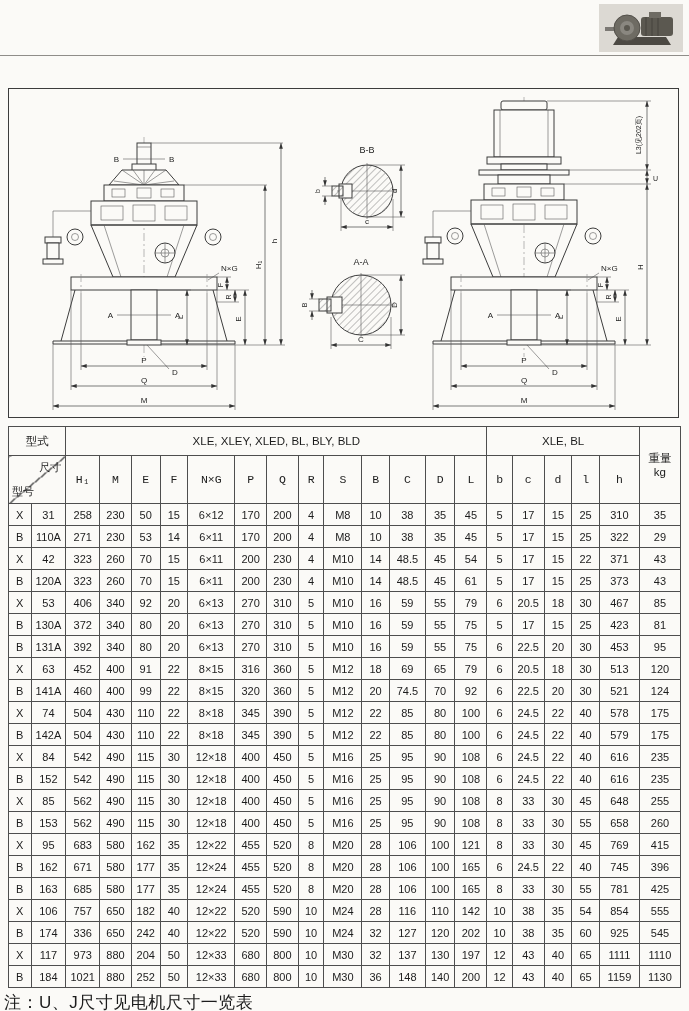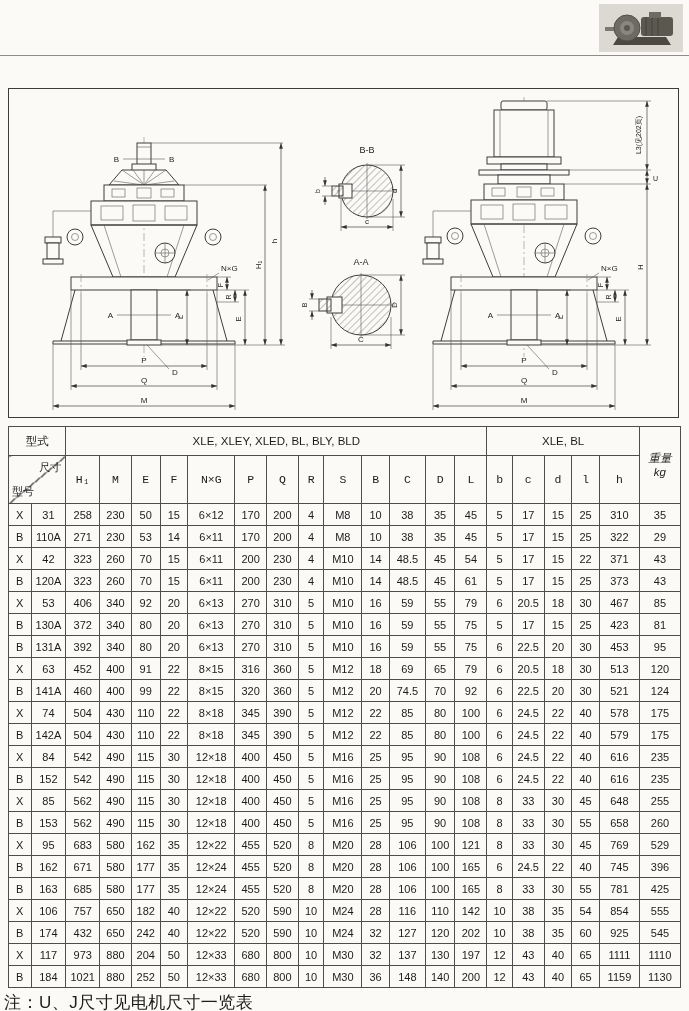--- a/index.html
+++ b/index.html
@@ -21,21 +21,21 @@
   th,td { border:1px solid #4e4e4e; text-align:center; padding:0; font-weight:normal;
           white-space:nowrap; overflow:hidden; color:#1c1c1c; }
   thead tr.r1 th { height:28px; font-size:11.5px; }
   thead tr.r2 th { height:47px; font-size:11.5px;font-family:Liberation Mono, monospace; }
   tbody td { height:21px; font-size:11px; background:#fbfaf7; }
   .diag { position:relative;
     background:linear-gradient(to bottom right, transparent calc(50% - 0.6px), #4e4e4e calc(50% - 0.6px), #4e4e4e calc(50% + 0.6px), transparent calc(50% + 0.6px));
   }
   .diag .c-top { position:absolute; top:4px; right:4px; font-size:11px; }
   .diag .c-bot { position:absolute; bottom:4px; left:3px; font-size:11px;text-align:right; }
-  .wt { font-size:10.5px; line-height:1.25;font-style:italic; }
+  .wt { font-size:10.5px; line-height:1.25; }
   .note { position:absolute; top:991px; left:4px; font-size:17px; letter-spacing:0.5px; }
   svg text { font-family:"Liberation Sans","DejaVu Sans",sans-serif; fill:#222; }
   .ol { stroke:#3d3d3d; stroke-width:1; fill:none; }
   .of { stroke:#3d3d3d; stroke-width:1; fill:#fbfaf7; }
   .tl { stroke:#5a5a5a; stroke-width:0.6; fill:none; }
   .dl { stroke:#444; stroke-width:0.7; fill:none; }
   .cl { stroke:#8a8a8a; stroke-width:0.6; stroke-dasharray:8 3 2 3; }
 </style>
 </head>
 <body>
@@ -745,21 +745,21 @@
             <td>M20</td>
             <td>28</td>
             <td>106</td>
             <td>100</td>
             <td>121</td>
             <td>8</td>
             <td>33</td>
             <td>30</td>
             <td>45</td>
             <td>769</td>
-            <td>529</td>
+            <td>415</td>
           </tr>
           <tr>
             <td>B</td>
             <td>162</td>
             <td>671</td>
             <td>580</td>
             <td>177</td>
             <td>35</td>
             <td>12×24</td>
             <td>455</td>
@@ -819,21 +819,21 @@
             <td>10</td>
             <td>38</td>
             <td>35</td>
             <td>54</td>
             <td>854</td>
             <td>555</td>
           </tr>
           <tr>
             <td>B</td>
             <td>174</td>
-            <td>432</td>
+            <td>336</td>
             <td>650</td>
             <td>242</td>
             <td>40</td>
             <td>12×22</td>
             <td>520</td>
             <td>590</td>
             <td>10</td>
             <td>M24</td>
             <td>32</td>
             <td>127</td>

